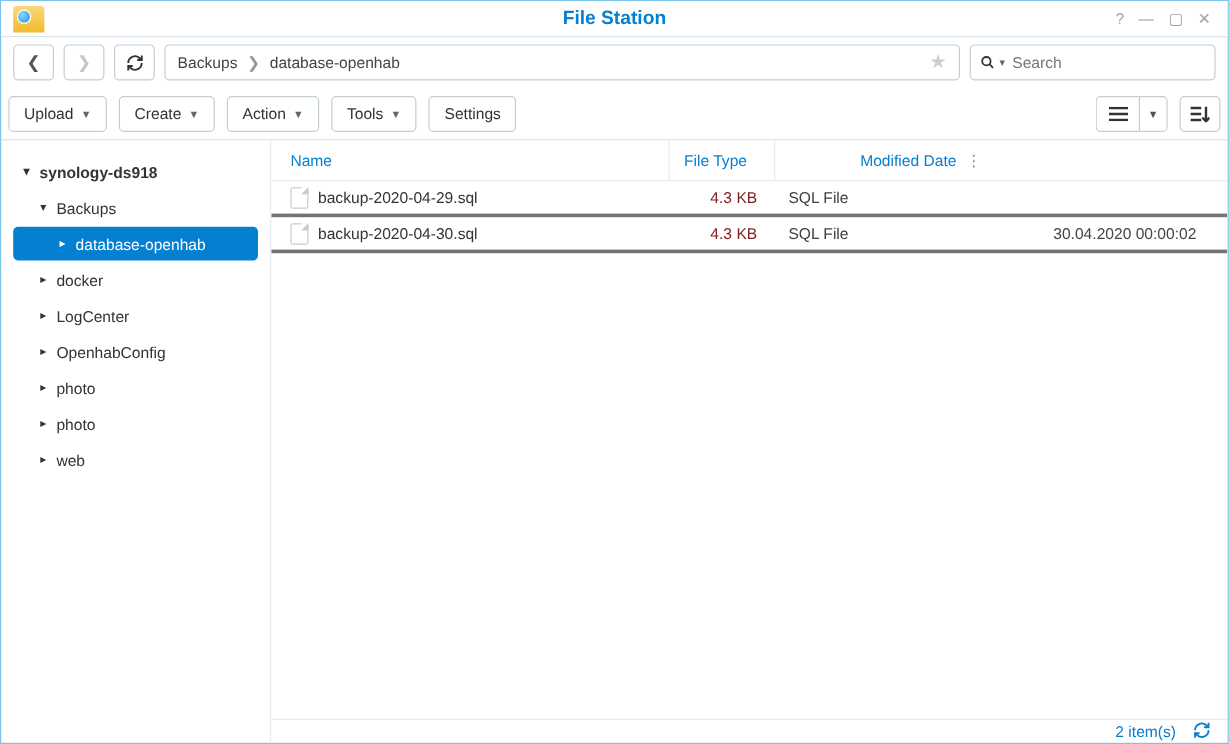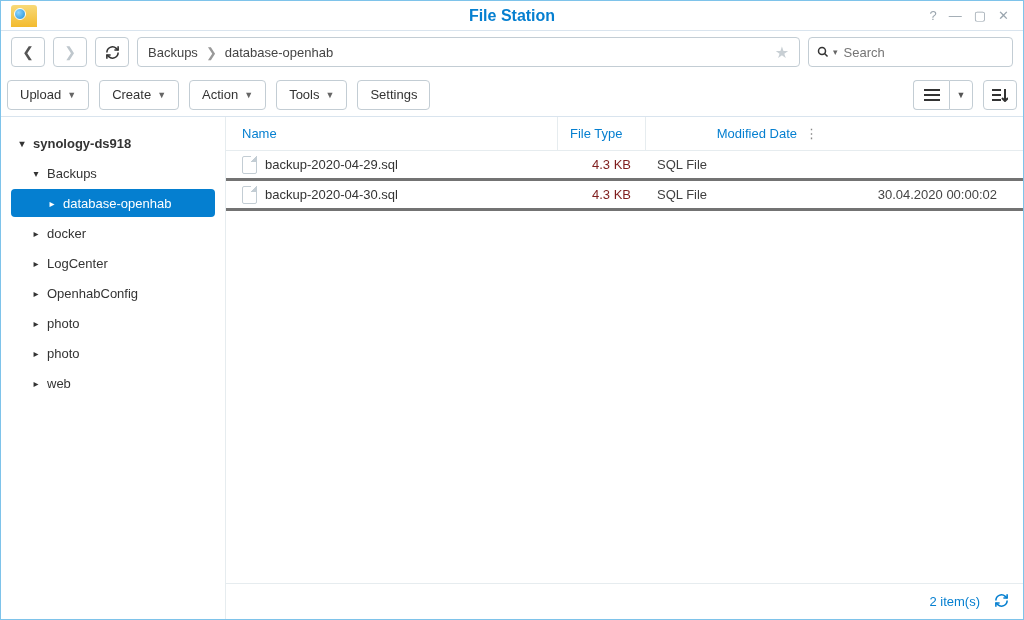--- a/index.html
+++ b/index.html
@@ -44,21 +44,21 @@
 .col-mod { justify-content: flex-end; padding-right: 8px; border-left: 1px solid #e6ecef; }
 .col-menu { text-align: center; color: #888; cursor: pointer; }
 .grid-body { flex: 1; overflow-y: auto; }
 .grid-row { height: 30px; border-bottom: 3px solid #737373; padding-left: 16px; cursor: pointer; }
 .file-cell { display: flex; align-items: center; gap: 8px; }
 .file-icon { width: 15px; height: 18px; border: 1px solid #c3cdd4; border-radius: 2px; background: #fff; position: relative; flex-shrink: 0; }
 .file-icon::before { content: ""; position: absolute; top: -1px; right: -1px; width: 6px; height: 6px; background: linear-gradient(135deg, #fff 49%, #c3cdd4 50%); }
 .size-cell { text-align: right; padding-right: 14px; color: #7f1d1d; }
 .type-cell { padding-left: 12px; color: #404040; }
 .mod-cell { text-align: right; padding-right: 8px; color: #444; }
-.statusbar { height: 36px; border-top: 1px solid #e6ecef; display: flex; align-items: center; justify-content: flex-end; padding: 0 14px; gap: 14px; color: #057fd0; font-size: 13px; }
+.statusbar { height: 20px; border-top: 1px solid #e6ecef; display: flex; align-items: center; justify-content: flex-end; padding: 0 14px; gap: 14px; color: #057fd0; font-size: 13px; }
 .status-refresh { cursor: pointer; font-weight: 700; }
 </style>
 </head>
 <body>
 
 <div class="titlebar">
   <div class="titlebar-icon"></div>
   <div class="titlebar-title">File Station</div>
   <div class="titlebar-controls">
     <span title="help">?</span>

